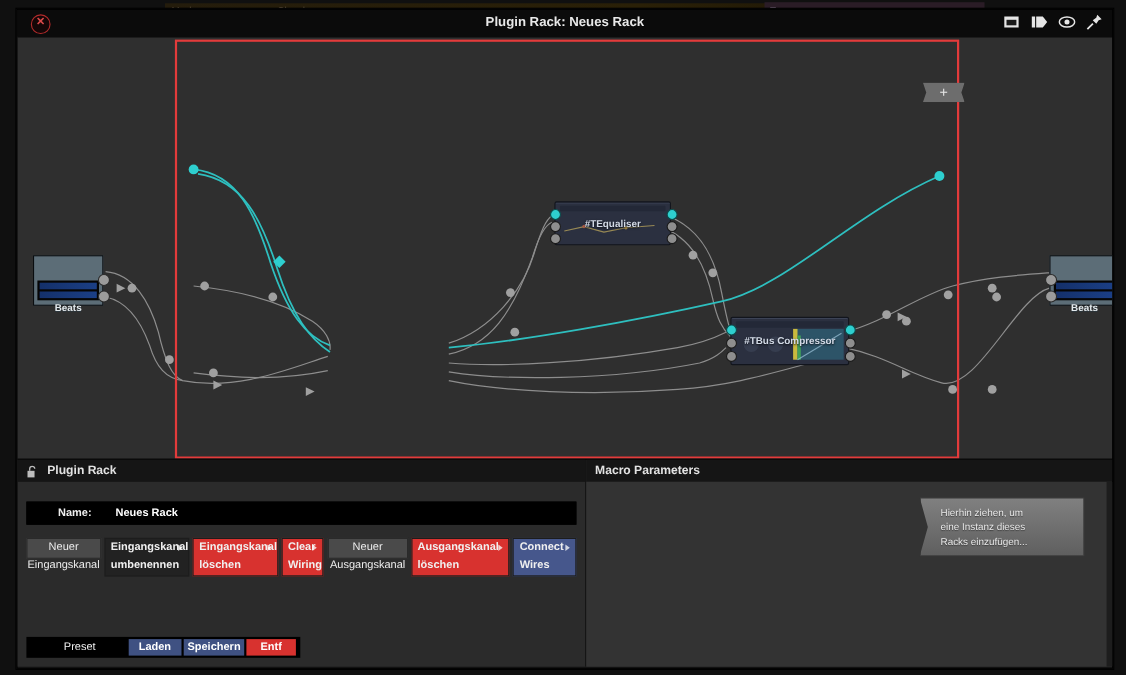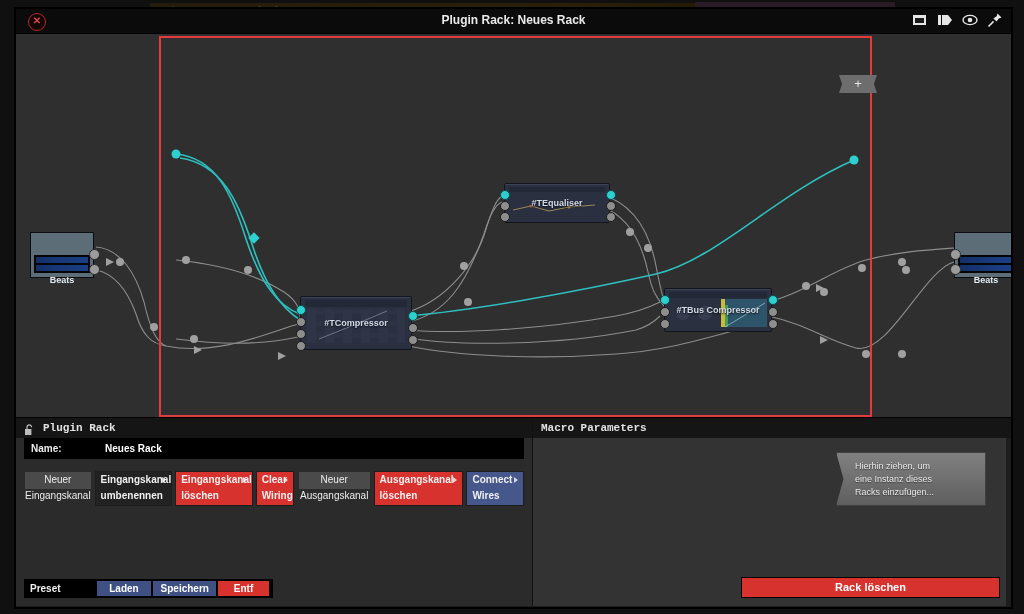--- a/index.html
+++ b/index.html
@@ -64,43 +64,43 @@
   .pport{position:absolute;width:8px;height:8px;border-radius:50%;background:#8e8e8e;border:1px solid #1b1b1b;}
   .pport.hot{background:#2ecfcf;border-color:#0d4a4a;}
 
   
   #bottom{position:relative;height:188px;background:#2b2b2b;border-top:1px solid #000;display:flex;}
   .panel{position:relative;}
   #leftpanel{width:516px;border-right:1px solid #111;}
   #rightpanel{flex:1;}
 
   .phead{height:20px;background:#151515;display:flex;align-items:center;padding:0 8px;gap:8px;}
-  .phead .ttl{font-size:11px;font-weight:bold;color:#e2e2e2;font-family:Liberation Mono, monospace;}
+  .phead .ttl{font-size:11px;font-weight:bold;color:#e2e2e2;}
   .lockicon{width:11px;height:12px;position:relative;}
 
-  .namerow{margin:0 8px 0 8px;height:19px;background:#000;display:flex;align-items:center;
-      border:1px solid #000;}
+  .namerow{margin:18px 8px 0 8px;height:19px;background:#000;display:flex;align-items:center;
+      border:1px solid #000;text-align:center;}
   .namerow .k{width:74px;font-size:10px;font-weight:bold;color:#ededed;padding-left:6px;}
   .namerow .v{font-size:10px;font-weight:bold;color:#ffffff;}
 
   .btncols{display:flex;gap:4px;margin:12px 8px 0 8px;}
   .btncol{flex:1;display:flex;gap:3px;}
   .bhdr{height:17px;background:#4a4a4a;border:1px solid #2a2a2a;text-align:center;
       font-size:10px;color:#ededed;line-height:16px;cursor:pointer;}
   .brow{height:35px;position:relative;border:1px solid #1d1d1d;cursor:pointer;
       font-size:10px;font-weight:bold;color:#f0f0f0;line-height:16px;padding-left:5px;box-sizing:border-box;}
   .brow .arw{position:absolute;right:5px;top:5px;width:0;height:0;
       border-left:4px solid rgba(255,255,255,.75);border-top:3px solid transparent;border-bottom:3px solid transparent;}
   .b-dark{background:#222;}
   .b-red{background:#d8322f;}
   .b-blue{background:#46578c;}
 
   .presetrow{position:absolute;left:8px;bottom:8px;width:249px;height:19px;background:#000;
       display:flex;align-items:center;padding:0 2px;box-sizing:border-box;}
-  .presetrow .plab{font-size:10px;font-weight:bold;color:#f0f0f0;padding-left:4px;width:68px;}
+  .presetrow .plab{font-size:10px;font-weight:normal;color:#f0f0f0;padding-left:4px;width:68px;margin-left:28px;}
   .pbtn{height:15px;line-height:15px;font-size:10px;font-weight:bold;color:#fff;text-align:center;
       cursor:pointer;margin-right:2px;}
   .p-blue{background:#3f5182;width:56px;}
   .p-blue2{background:#3f5182;width:64px;}
   .p-red{background:#d8322f;width:52px;}
 
   
   #macrobody{position:absolute;left:0;right:0;top:20px;bottom:0;background:#333;}
   #dropzone{position:absolute;right:25px;top:14px;width:148px;height:52px;
       background:linear-gradient(to bottom,#808080,#5f5f5f);border:1px solid #404040;
@@ -231,35 +231,20 @@
       <div class="ionode" style="left:938px;top:198px;">
         <div class="lbl">Beats</div>
         <div class="meters">
           <div class="mbar"></div>
             <div class="mbar"></div>
         </div>
         <div class="ioport" style="left:-5px;top:16px;"></div>
         <div class="ioport" style="left:-5px;top:31px;"></div>
       </div>
 
-      <div class="pnode" style="left:284px;top:262px;width:110px;height:52px;">
-        <div class="strip"></div>
-          <div class="grid"></div>
-        <svg width="110" height="52" style="position:absolute;left:0;top:0;opacity:.45">
-          <path d="M18,42 L48,30 L86,14" stroke="#b9c6dc" stroke-width="1" fill="none"></path>
-        </svg>
-        <div class="pname">#TCompressor</div>
-        <div class="pport hot" style="left:-5px;top:8px;"></div>
-        <div class="pport" style="left:-5px;top:20px;"></div>
-        <div class="pport" style="left:-5px;top:32px;"></div>
-        <div class="pport" style="left:-5px;top:44px;"></div>
-        <div class="pport hot" style="left:107px;top:14px;"></div>
-        <div class="pport" style="left:107px;top:26px;"></div>
-        <div class="pport" style="left:107px;top:38px;"></div>
-      </div>
 
       <div class="pnode" style="left:488px;top:149px;width:104px;height:38px;">
         <div class="strip" style="height:5px;"></div>
         <svg width="104" height="38" style="position:absolute;left:0;top:0;opacity:.8">
           <path d="M8,26 L26,22 L44,27 L64,23 L90,21" stroke="#b4a05a" stroke-width="1" fill="none"></path>
           <circle cx="26" cy="22" r="1.6" fill="#d06a4a"></circle>
           <circle cx="64" cy="23" r="1.6" fill="#d0a84a"></circle>
         </svg>
         <div class="pname">#TEqualiser</div>
         <div class="pport hot" style="left:-5px;top:6px;"></div>
@@ -348,19 +333,18 @@
       <div class="panel" id="rightpanel">
         <div class="phead">
           <span class="ttl">Macro Parameters</span>
         </div>
         <div id="macrobody">
           <div id="dropzone">
             <div class="dz" style="white-space: pre-line;">Hierhin ziehen, um
 eine Instanz dieses
 Racks einzufügen...</div>
           </div>
-          <div id="delrack">Rack löschen</div>
         </div>
         <div class="rp-scroll"></div>
       </div>
     </div>
   </div>
 </div>
 
 </body></html>

